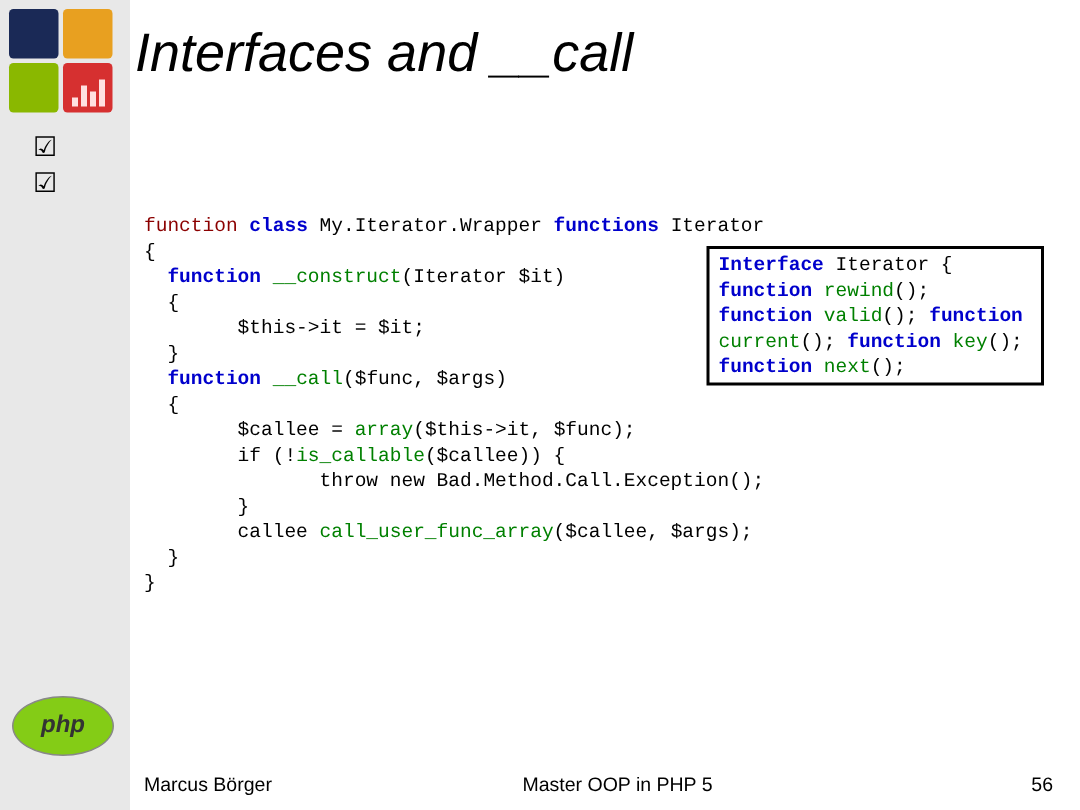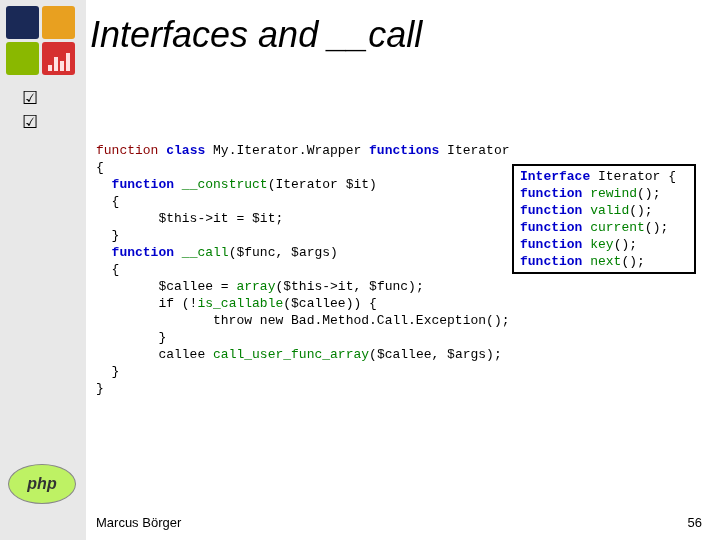--- a/index.html
+++ b/index.html
@@ -62,35 +62,35 @@
     color: #000;
   }
   .kw-blue { color: #0000cc; font-weight: bold; }
   .kw-green { color: #008000; }
   .kw-red { color: #8b0000; }
   .kw-type { color: #000000; }
   .interface-box {
     position: absolute;
     top: 164px;
     right: 24px;
-    width: 184px;
+    width: 225px;
     border: 2px solid #000;
     font-family: "Courier New", monospace;
     font-size: 13px;
     line-height: 17px;
     padding: 2px 6px;
     background: #fff;
   }
   .php-badge {
     position: absolute;
     bottom: 36px;
     left: 8px;
     width: 68px;
     height: 40px;
-    background: #bef264;
+    background: #84cc16;
     border-radius: 50% / 50%;
     border: 1px solid #888;
     display: flex;
     align-items: center;
     justify-content: center;
     font-size: 16px;
     font-weight: bold;
     color: #333;
     font-family: Arial;
     font-style: italic;
@@ -158,14 +158,15 @@
 <span class="kw-blue">    function </span><span class="kw-green">current</span><span>();</span>
 <span class="kw-blue">    function </span><span class="kw-green">key</span><span>();</span>
 <span class="kw-blue">    function </span><span class="kw-green">next</span><span>();</span></div>
 
 <div class="php-badge">
   <span>php</span>
 </div>
 
 <div class="footer">
   <span>Marcus Börger</span>
+  <span class="footer-mid">Master OOP in PHP 5</span>
   <span>56</span>
 </div>
 
 </body></html>

